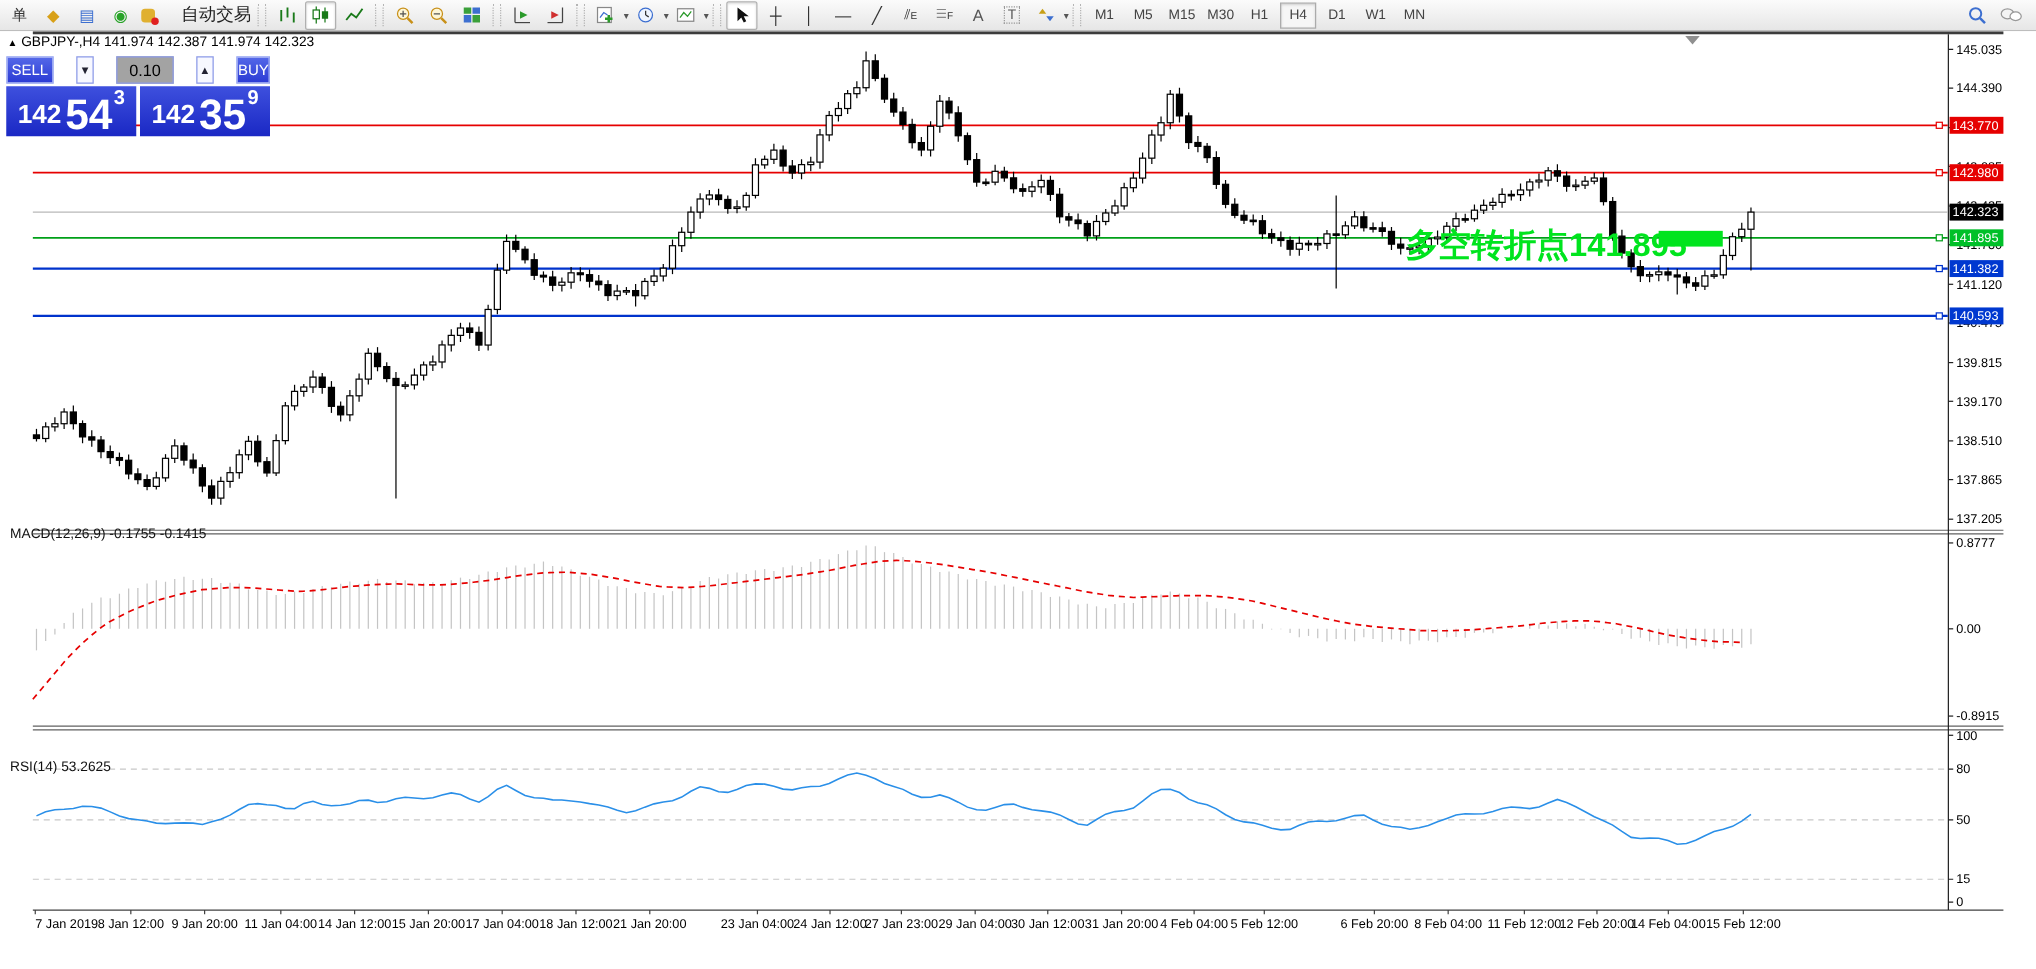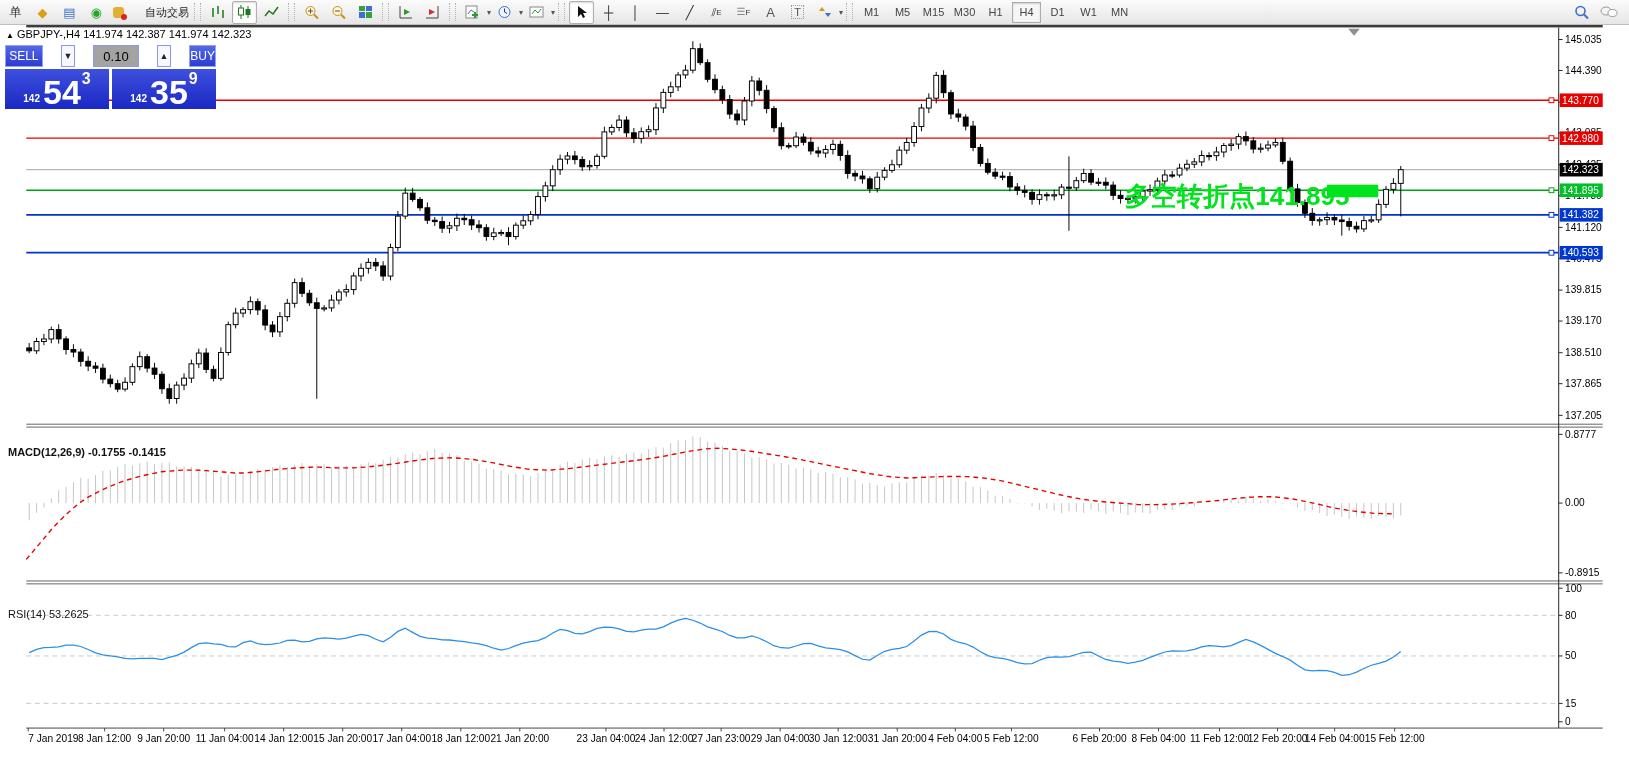--- a/index.html
+++ b/index.html
@@ -5,50 +5,50 @@
   html,body{margin:0;padding:0;width:1629px;height:775px;overflow:hidden;background:#fff;
     font-family:"Liberation Sans",sans-serif;-webkit-font-smoothing:antialiased;}
   
   #toolbar{position:absolute;left:0;top:0;width:1629px;height:25px;
     background:linear-gradient(#fbfbfb,#e6e6e6);border-bottom:1px solid #bdbdbd;
     display:flex;align-items:center;padding:0 2px;box-sizing:border-box;font-size:12px;color:#333;}
   .tb-grip{width:5px;height:18px;border-left:1px dotted #b4b4b4;border-right:1px dotted #b4b4b4;margin:0 3px;}
   .tbtn{height:21px;min-width:23px;display:flex;align-items:center;justify-content:center;
     border:1px solid transparent;border-radius:2px;margin:0 1px;cursor:default;}
   .tbtn.active{background:#fff;border-color:#b0b0b0;box-shadow:inset 0 1px 2px #d8d8d8;}
-  .tb-label{margin-left:19px;font-size:11px;color:#222;white-space:nowrap;}
+  .tb-label{margin-left:19px;font-size:14px;color:#222;white-space:nowrap;}
   .tf{height:19px;min-width:27px;display:flex;align-items:center;justify-content:center;
     font-size:11px;color:#444;border:1px solid transparent;margin:0 1px;}
   .tf.active{background:#f6f6f6;border-color:#ababab;box-shadow:inset 0 1px 2px #d0d0d0;}
   .caret{font-size:8px;color:#555;margin-left:1px;}
   .glyph{font-size:13px;line-height:1;}
   .spacer{flex:1;}
   
   #chart-wrap{position:absolute;left:0;top:25px;width:1629px;height:750px;background:#fff;}
   #chart{position:absolute;left:0;top:0;}
   .overlay{position:absolute;white-space:nowrap;}
   #ohlc-header{left:6px;top:3px;font-size:11px;color:#000;}
   #ohlc-header .mk{font-size:8px;margin-right:3px;}
-  #macd-label{left:8px;top:421px;font-size:11px;color:#111;font-weight:bold;}
+  #macd-label{left:8px;top:396px;font-size:11px;color:#111;}
   #rsi-label{left:8px;top:583px;font-size:11px;color:#111;}
   
   #trade-panel{left:5px;top:20px;width:211px;}
   .tp-row1{display:flex;height:22px;gap:18px;}
   .tp-btn{background:linear-gradient(#5468e8,#2b3bd4);border:1px solid #93a2f2;color:#fff;
     font-size:12px;display:flex;align-items:center;justify-content:center;box-sizing:border-box;}
   .tp-sell{width:55px;}
   .tp-buy{flex:1;}
   .tp-spin{width:21px;background:#f7f8ff;border:1px solid #8c9ae8;color:#223;
     font-size:9px;display:flex;align-items:center;justify-content:center;box-sizing:border-box;}
   .tp-vol{width:66px;background:#a3a3a3;border:1px solid #8c9ae8;color:#000;font-size:13px;
     display:flex;align-items:center;justify-content:center;box-sizing:border-box;}
   .tp-row2{display:flex;gap:3px;margin-top:2px;height:40px;}
   .tp-price{flex:1;background:linear-gradient(#3e50de,#1a28c4);color:#fff;display:flex;
     align-items:flex-end;justify-content:center;padding-bottom:1px;box-sizing:border-box;}
-  .tp-small{font-size:10px;font-weight:bold;margin:0 3px 4px 0;}
+  .tp-small{font-size:21px;font-weight:bold;margin:0 3px 4px 0;}
   .tp-big{font-size:34px;font-weight:bold;line-height:0.95;}
   .tp-sup{font-size:16px;font-weight:bold;margin:1px 0 0 1px;align-self:flex-start;}
   svg text{font-family:"Liberation Sans",sans-serif;}
 </style>
 </head>
 <body>
 
 <div id="toolbar">
   <span class="tbtn">
       <span>单</span>

